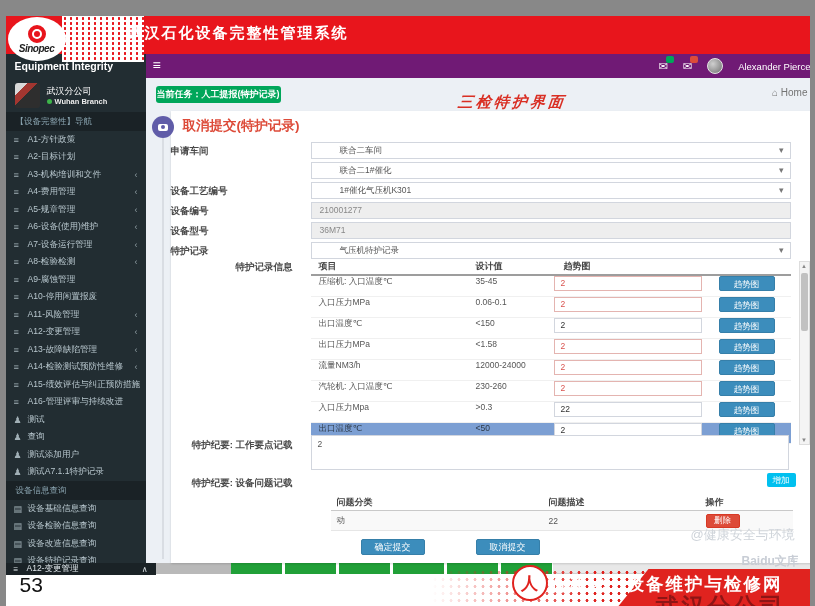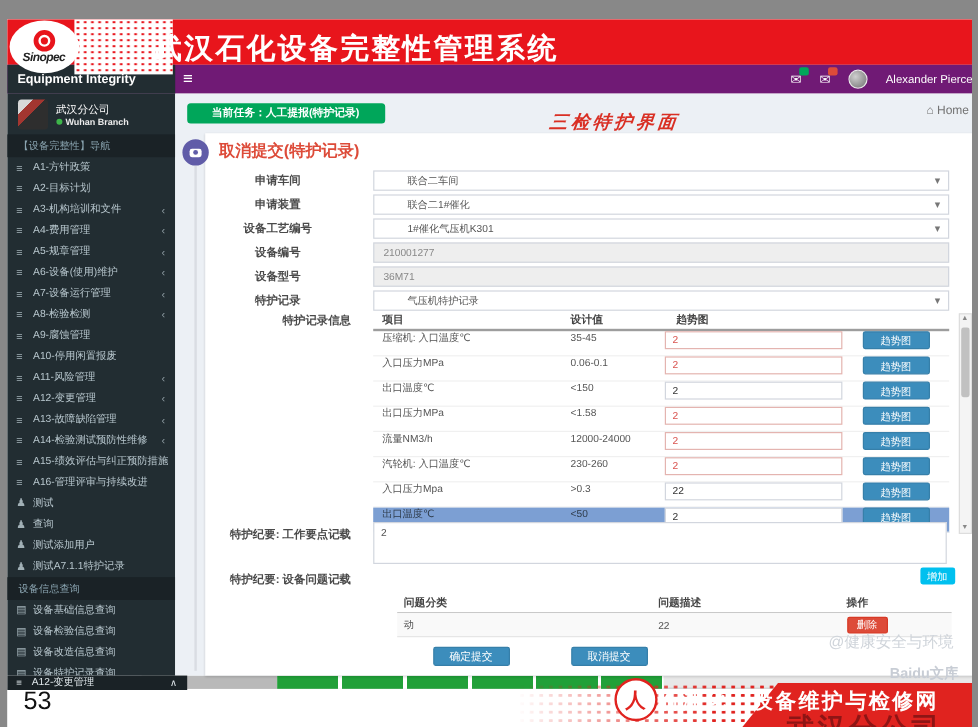--- a/index.html
+++ b/index.html
@@ -9,21 +9,21 @@
 
   
   .banner { position:absolute; left:0; top:0; width:815px; height:38px; background:#e8151c; z-index:2; }
   .banner-texture { position:absolute; left:56px; top:0; width:82px; height:46px; background:#fff;
     background-image:radial-gradient(circle,#e8151c 1.1px,transparent 1.3px); background-size:6px 5px; z-index:3; }
   .sinopec-logo { position:absolute; left:2px; top:1px; width:58px; height:44px; background:#fff; border-radius:50%;
     z-index:4; display:flex; flex-direction:column; align-items:center; justify-content:center; }
   .sinopec-emblem { width:18px; height:18px; border:4px solid #e8151c; border-radius:50%; position:relative; }
   .sinopec-emblem:after { content:""; position:absolute; left:2px; top:2px; width:6px; height:6px; background:#e8151c; border-radius:50%; }
   .sinopec-text { font-size:10px; font-weight:bold; color:#222; font-style:italic; letter-spacing:-0.5px; }
-  .banner-title { position:absolute; left:122px; top:8px; color:#fff; font-size:24px; font-weight:bold; letter-spacing:2px; z-index:5; }
+  .banner-title { position:absolute; left:122px; top:8px; color:#fff; font-size:15px; font-weight:bold; letter-spacing:2px; z-index:5; }
 
   
   .navbar { position:absolute; left:0; top:38px; width:815px; height:24px; background:#701a75; z-index:2; }
   .brand { position:absolute; left:0; top:0; width:140px; height:24px; background:#222d32; color:#fff;
     font-size:10.5px; font-weight:bold; line-height:24px; padding-left:9px; }
   .hamburger { position:absolute; left:147px; top:0; height:24px; line-height:23px; color:#fff; font-size:14px; cursor:pointer; }
   .nav-right { position:absolute; right:10px; top:0; height:24px; display:flex; align-items:center; gap:15px; }
   .nav-ic { position:relative; color:#fff; font-size:11px; cursor:pointer; }
   .nav-badge { position:absolute; top:-4px; right:-6px; width:8px; height:7px; border-radius:2px; }
   .badge-green { background:#00a65a; }
@@ -44,36 +44,36 @@
   .sb-item .ic { width:14px; font-size:9px; opacity:.85; flex:none; }
   .sb-item .ar { margin-left:auto; font-size:9px; opacity:.7; padding-left:3px; }
   .sb-bottom { position:absolute; left:0; top:547px; width:150px; height:12px; background:#1a2226; z-index:6;
     display:flex; align-items:center; padding:0 8px; color:#dfe6ea; font-size:8.5px; }
   .sb-bottom .ic { width:13px; font-size:8px; }
   .sb-bottom .ar { margin-left:auto; font-size:8px; }
 
   
   .main { position:absolute; left:140px; top:62px; width:675px; height:485px; background:#ecf0f5; z-index:2; }
   .task-badge { position:absolute; left:10px; top:8px; background:#00a65a; color:#fff; font-size:9px; font-weight:bold;
-    padding:2px 21px; border-radius:3px; z-index:3; }
+    padding:2px 1px; border-radius:3px; z-index:3; }
   .annotation { position:absolute; left:312px; top:15px; color:#d92f24; font-size:15px; font-weight:bold; font-style:italic;
     letter-spacing:3px; transform:skewX(-6deg); z-index:3; }
   .home-link { position:absolute; right:13px; top:9px; color:#737373; font-size:10px; cursor:pointer; }
   .meta-line { position:absolute; right:14px; top:36px; color:#b9bfca; font-size:7px; }
   .tl-circle { position:absolute; left:6px; top:38px; width:22px; height:22px; border-radius:50%; background:#605ca8;
     display:flex; align-items:center; justify-content:center; z-index:3; }
   .camera-glyph { width:10px; height:7px; background:#fff; border-radius:2px; position:relative; }
   .camera-glyph:after { content:""; position:absolute; left:3px; top:1.5px; width:4px; height:4px; border-radius:50%; background:#605ca8; }
   .tl-line { position:absolute; left:16px; top:60px; width:2px; height:421px; background:#d9dde3; z-index:1; }
   .card { position:absolute; left:25px; top:33px; width:643px; height:452px; background:#fff; z-index:2;
     box-shadow:0 1px 2px rgba(0,0,0,.15); }
   .card-title { position:absolute; left:12px; top:6px; color:#dd4b39; font-size:13.5px; font-weight:bold; }
 
   .f-row { position:absolute; left:0; width:643px; height:20px; }
-  .f-label { position:absolute; left:0; top:0; width:130px; text-align:center; padding-right:8px;
+  .f-label { position:absolute; left:0; top:0; width:130px; text-align:left; padding-right:8px;
     font-size:9.5px; font-weight:bold; color:#4a4a4a; line-height:20px; }
   .f-ctrl { position:absolute; left:140px; top:1px; width:480px; height:17px; border:1px solid #d2d6de; background:#fff;
     font-size:8.5px; color:#555; line-height:15px; padding-left:28px; cursor:pointer; }
   .f-ctrl .arrow { position:absolute; right:6px; top:0; color:#777; font-size:9px; }
   .f-ctrl.ro { background:#eee; color:#888; padding-left:8px; cursor:default; }
 
   .rt-label { position:absolute; left:0; top:150px; width:130px; text-align:right; padding-right:8px;
     font-size:9.5px; font-weight:bold; color:#4a4a4a; }
   .r-table { position:absolute; left:140px; top:148px; width:480px; }
   .t-hrow { display:flex; height:17px; align-items:center; border-bottom:2px solid #9d9d9d; font-size:9px; font-weight:bold; color:#444; }
@@ -330,21 +330,20 @@
 
           <div class="f-row" style="top: 30px;">
             <span class="f-label">申请车间</span>
             <div class="f-ctrl">
               <span>联合二车间</span>
               <span class="arrow">▾</span>
             </div>
           </div>
 
           <div class="f-row" style="top: 50px;">
-            <span class="f-label">申请装置</span>
             <div class="f-ctrl">
               <span>联合二1#催化</span>
               <span class="arrow">▾</span>
             </div>
           </div>
 
           <div class="f-row" style="top: 70px;">
             <span class="f-label">设备工艺编号</span>
             <div class="f-ctrl">
               <span>1#催化气压机K301</span>

